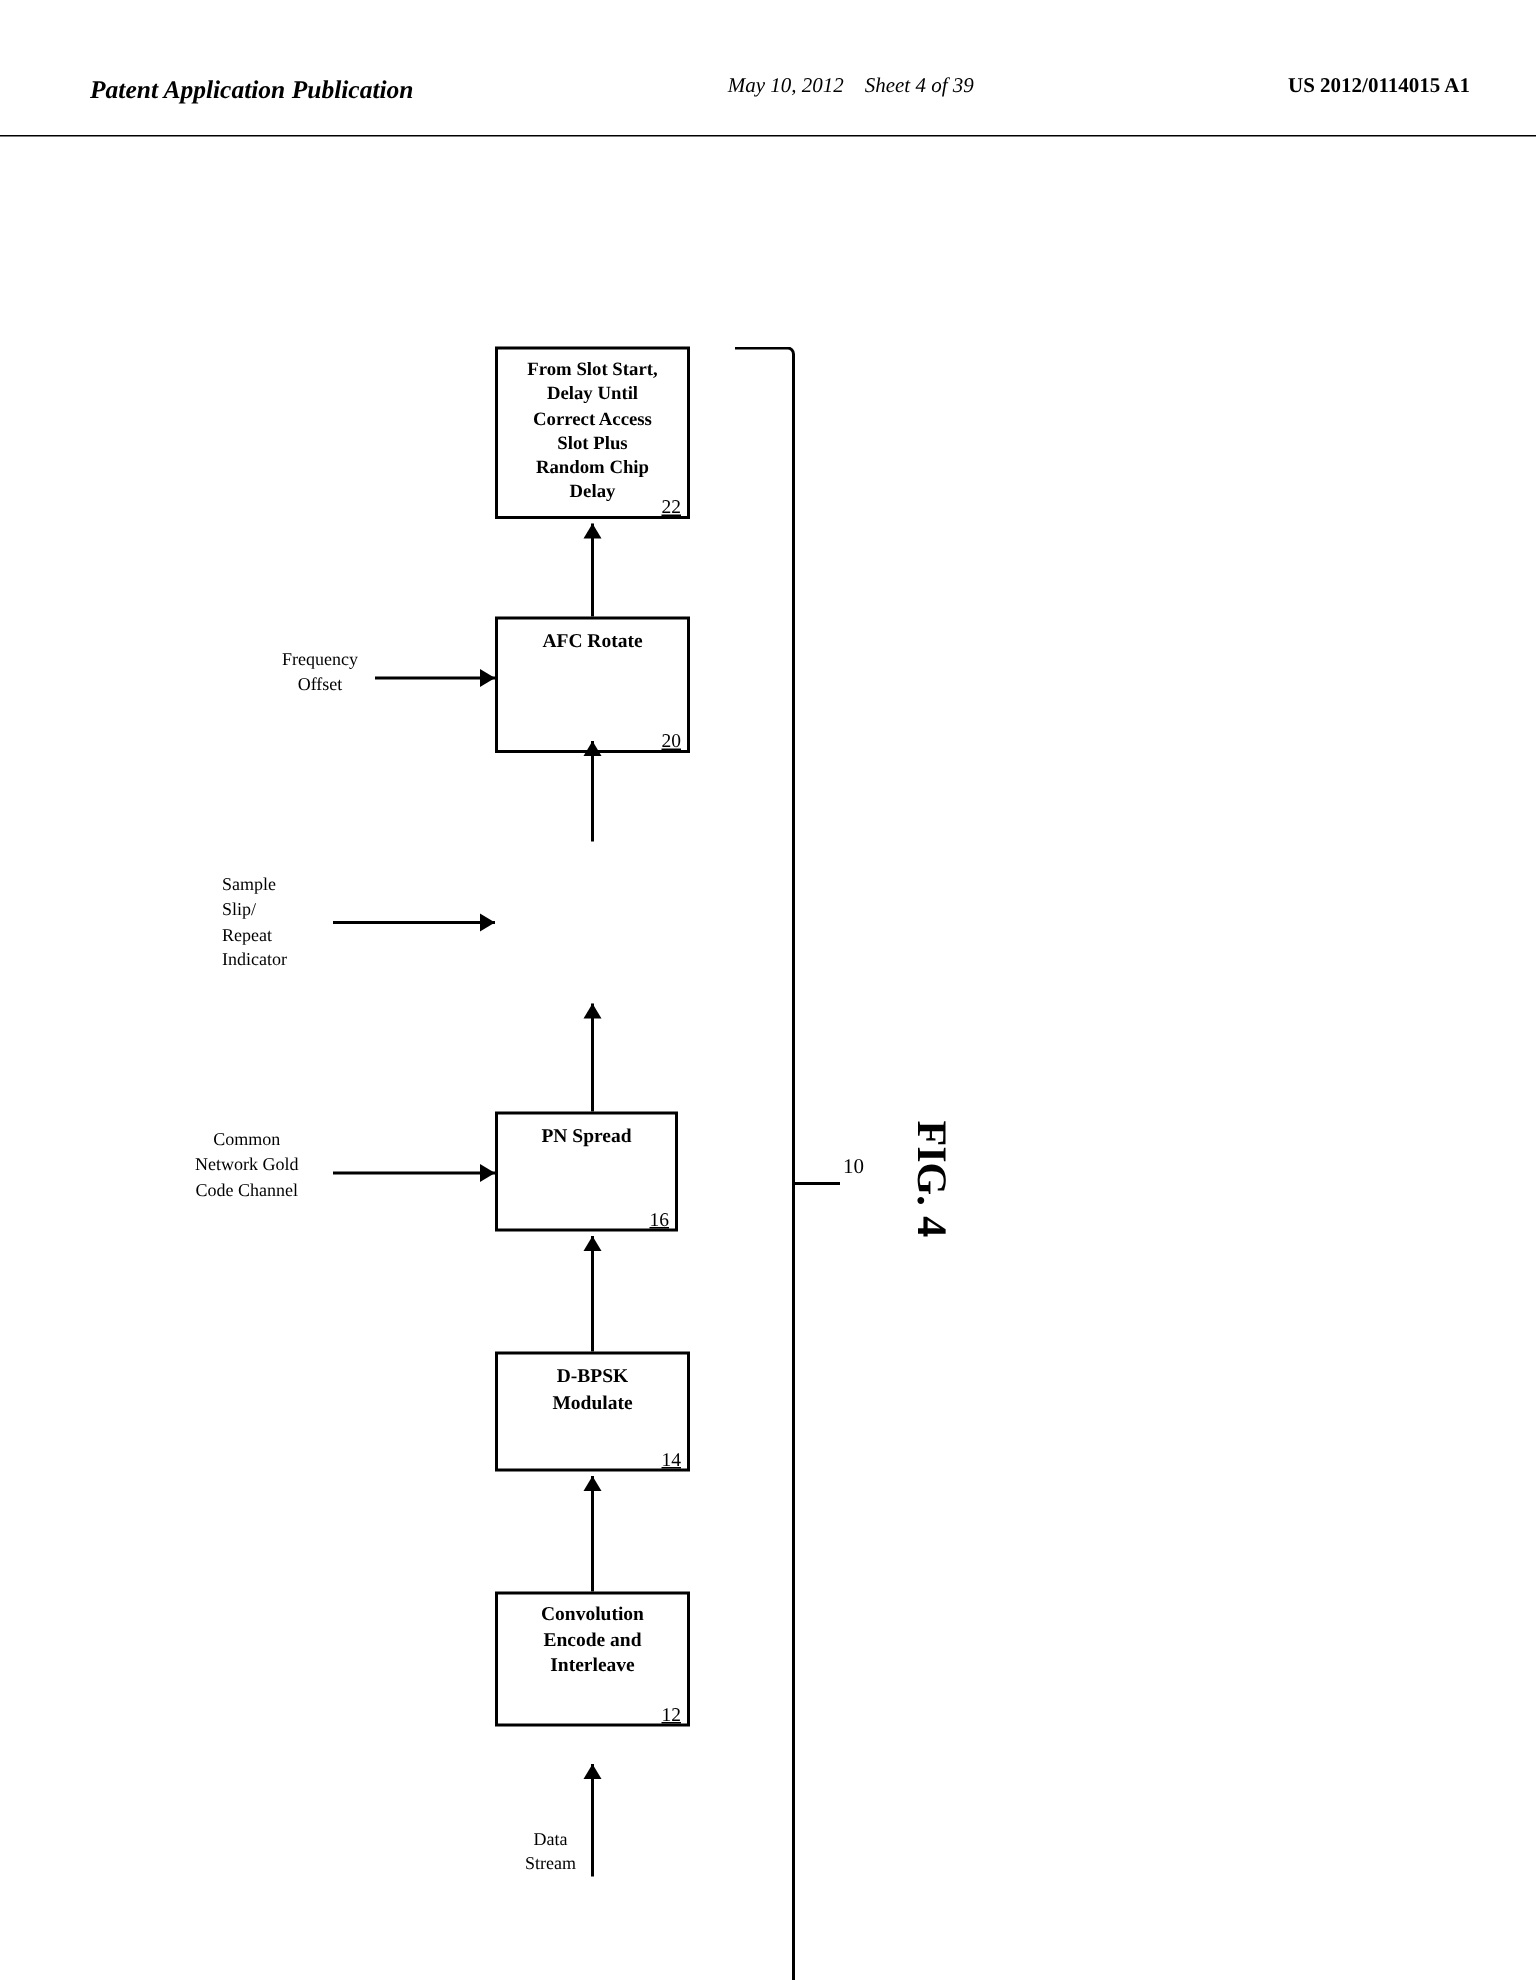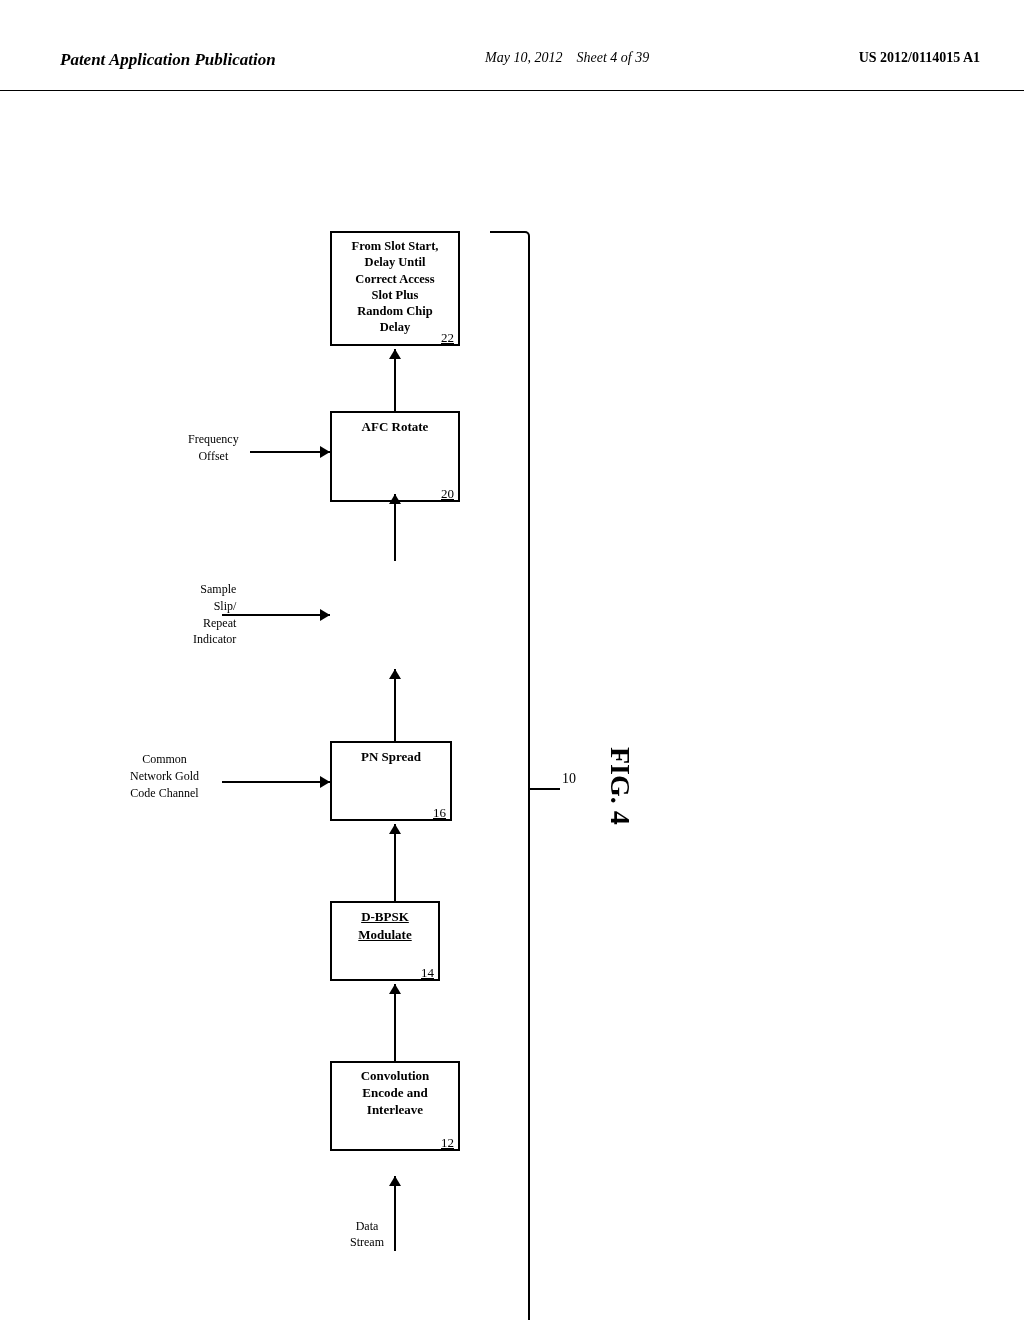--- a/index.html
+++ b/index.html
@@ -79,21 +79,21 @@
 
 <div class="diagram-area">
 
   <div class="block" style="left: 330px; top: 970px; width: 130px; height: 90px;">
     <span style="font-size:13px; line-height:1.3;">
       <strong>Convolution<br>Encode and<br>Interleave</strong>
     </span>
     <span class="block-num">12</span>
   </div>
 
-  <div class="block" style="left: 330px; top: 810px; width: 110px; height: 80px; text-decoration: underline;">
+  <div class="block" style="left: 330px; top: 810px; width: 130px; height: 80px;">
     <span style="font-size:13px; line-height:1.4;">
       <strong>D-BPSK<br>Modulate</strong>
     </span>
     <span class="block-num">14</span>
   </div>
 
   <div class="block" style="left: 330px; top: 650px; width: 122px; height: 80px;">
     <span style="font-size:13px; line-height:1.4;">
       <strong>PN Spread</strong>
     </span>
@@ -169,21 +169,21 @@
   <div style="position:absolute; left:130px; top:660px; font-size:12px; text-align:center; line-height:1.4;">
     Common<br>Network Gold<br>Code Channel
   </div>
 
   <div style="position:absolute; left:222px; top:523px; height:2px; width:108px; background:#000;">
     <div style="position:absolute; right:0; top:-5px; width:0; height:0;
                 border-top:6px solid transparent; border-bottom:6px solid transparent; border-left:10px solid #000;">
     </div>
   </div>
 
-  <div style="position:absolute; left:148px; top:490px; font-size:12px; text-align:right; line-height:1.4;margin-left:45px;">
+  <div style="position:absolute; left:148px; top:490px; font-size:12px; text-align:left; line-height:1.4;">
     Sample<br>Slip/<br>Repeat<br>Indicator
   </div>
 
   <div style="position:absolute; left:250px; top:360px; height:2px; width:80px; background:#000;">
     <div style="position:absolute; right:0; top:-5px; width:0; height:0;
                 border-top:6px solid transparent; border-bottom:6px solid transparent; border-left:10px solid #000;">
     </div>
   </div>
 
   <div style="position:absolute; left:188px; top:340px; font-size:12px; text-align:center; line-height:1.4;">

